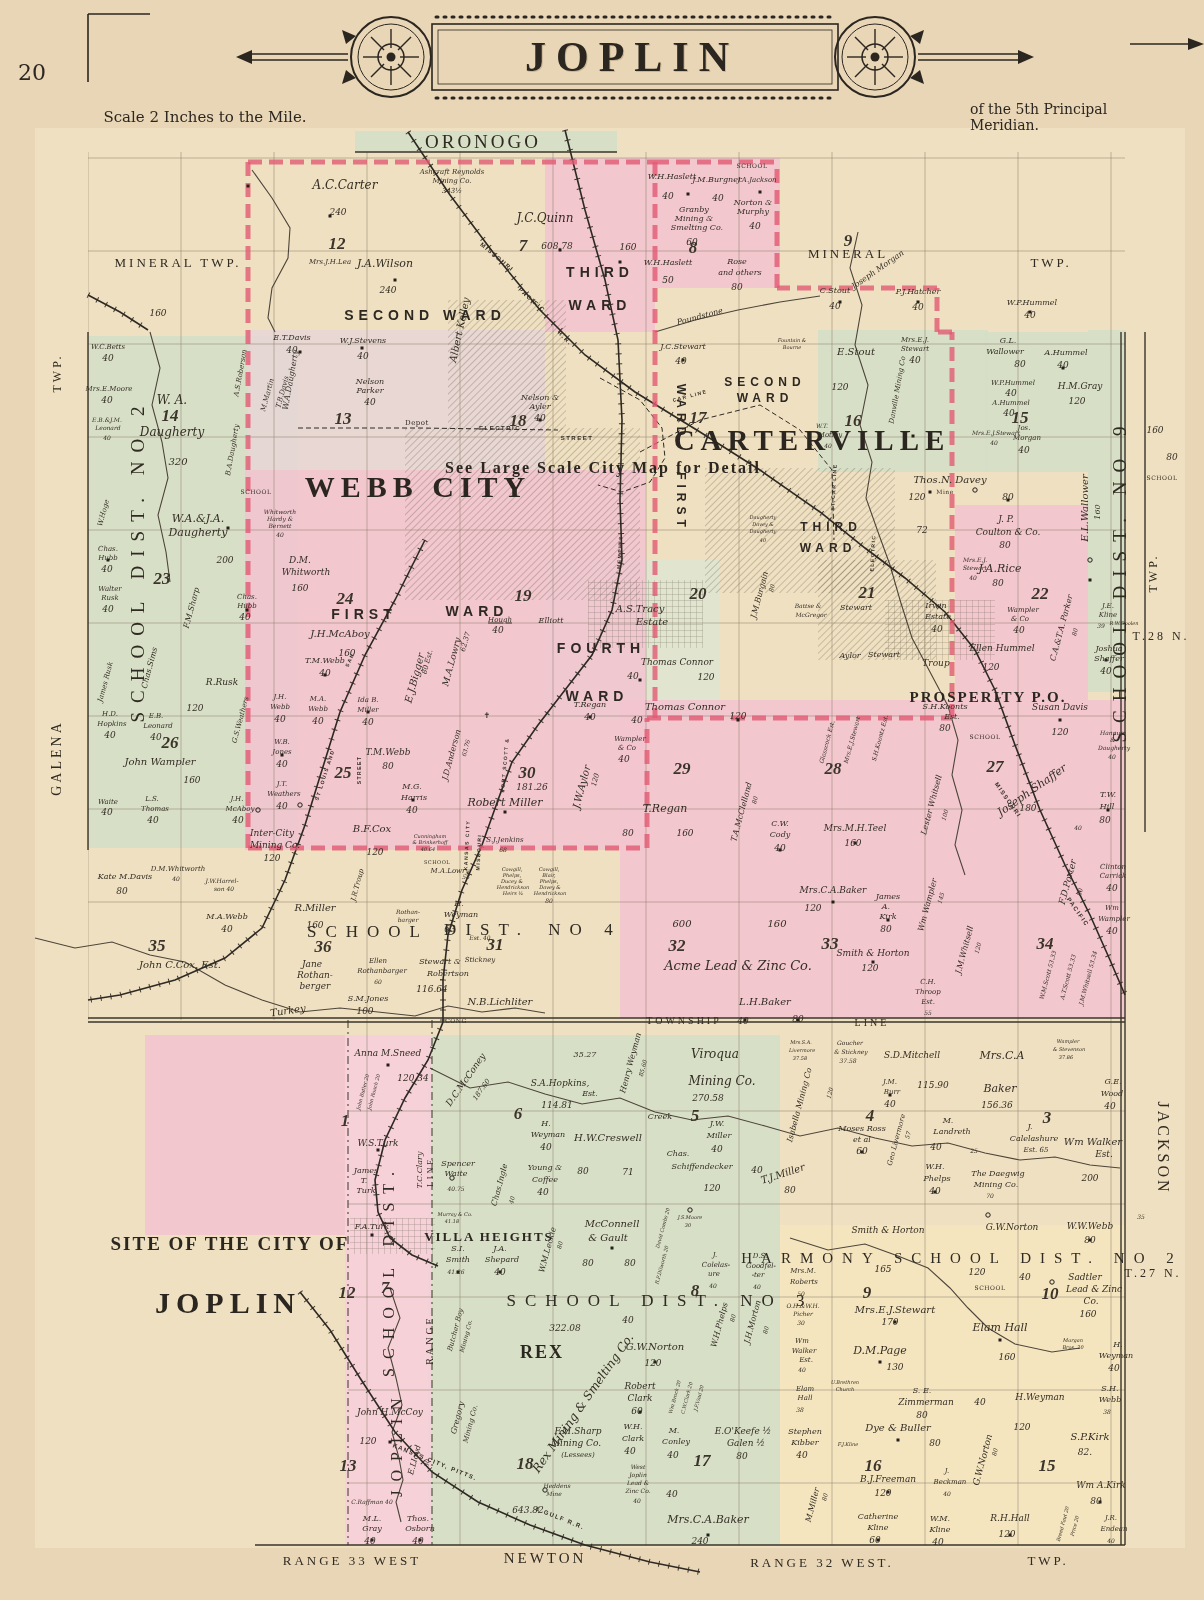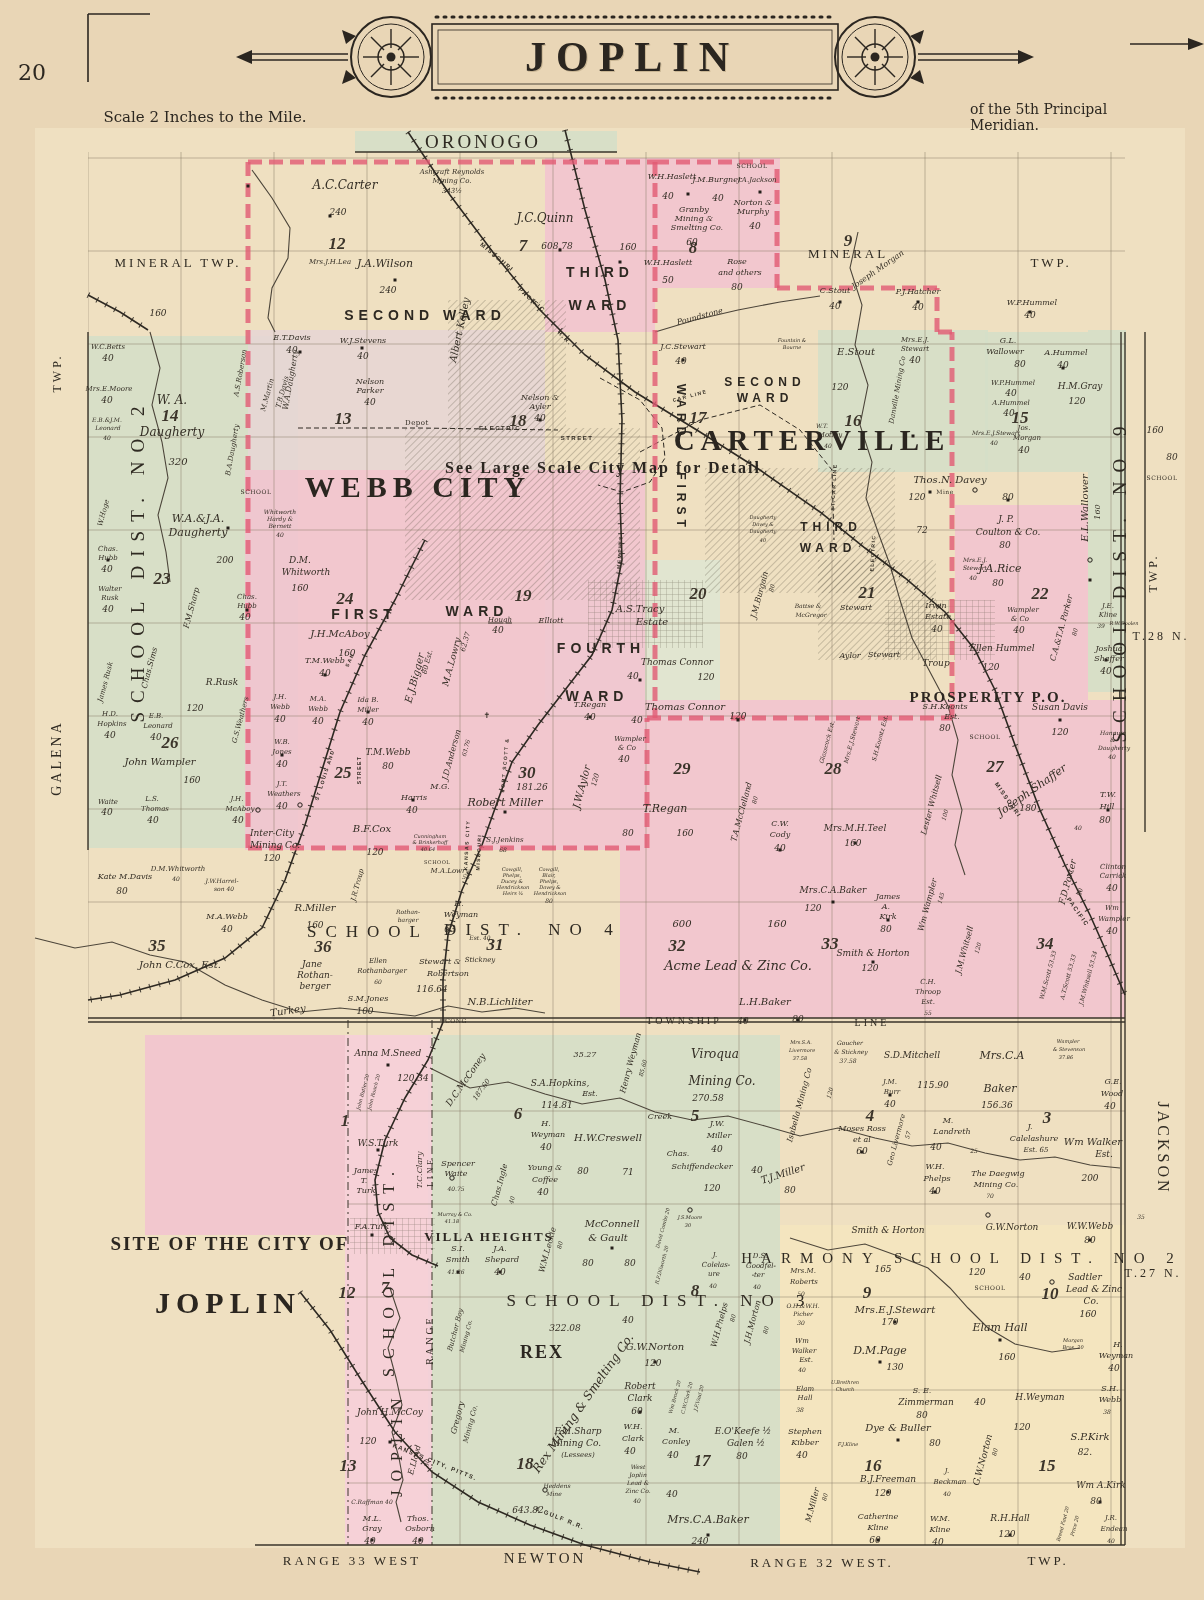--- a/index.html
+++ b/index.html
@@ -546,21 +546,21 @@
       <div class="lb k-num" style="left: 466px; top: 642px; font-size: 7px; --r: -75deg;">62.37</div>
       <div class="lb k-rr" style="left: 359px; top: 770px; font-size: 5px; --r: -90deg;">STREET</div>
       <div class="lb k-n" style="left: 282px; top: 742px; font-size: 7px;">W.B.</div>
       <div class="lb k-n" style="left: 282px; top: 752px; font-size: 7px;">Jones</div>
       <div class="lb k-num" style="left: 282px; top: 764px; font-size: 9px;">40</div>
       <div class="lb k-n" style="left: 388px; top: 752px; font-size: 9px;">T.M.Webb</div>
       <div class="lb k-num" style="left: 388px; top: 766px; font-size: 9px;">80</div>
       <div class="lb k-n" style="left: 282px; top: 784px; font-size: 7px;">J.T.</div>
       <div class="lb k-n" style="left: 284px; top: 794px; font-size: 7px;">Weathers</div>
       <div class="lb k-num" style="left: 282px; top: 806px; font-size: 9px;">40</div>
-      <div class="lb k-n" style="left: 412px; top: 787px; font-size: 8px; margin-left: 28px;">M.G.</div>
+      <div class="lb k-n" style="left: 412px; top: 787px; font-size: 8px;">M.G.</div>
       <div class="lb k-n" style="left: 414px; top: 798px; font-size: 8px;">Harris</div>
       <div class="lb k-num" style="left: 412px; top: 810px; font-size: 9px;">40</div>
       <div class="lb k-n" style="left: 372px; top: 829px; font-size: 10px;">B.F.Cox</div>
       <div class="lb k-num" style="left: 375px; top: 852px; font-size: 9px;">120</div>
       <div class="lb k-n" style="left: 272px; top: 833px; font-size: 9px;">Inter-City</div>
       <div class="lb k-n" style="left: 275px; top: 845px; font-size: 9px;">Mining Co.</div>
       <div class="lb k-num" style="left: 272px; top: 858px; font-size: 9px;">120</div>
       <div class="lb k-n" style="left: 452px; top: 755px; font-size: 8px; --r: -75deg;">J.D.Anderson</div>
       <div class="lb k-num" style="left: 466px; top: 748px; font-size: 6px; --r: -75deg;">63.76</div>
       <div class="lb k-n" style="left: 505px; top: 802px; font-size: 11px;">Robert Miller</div>

